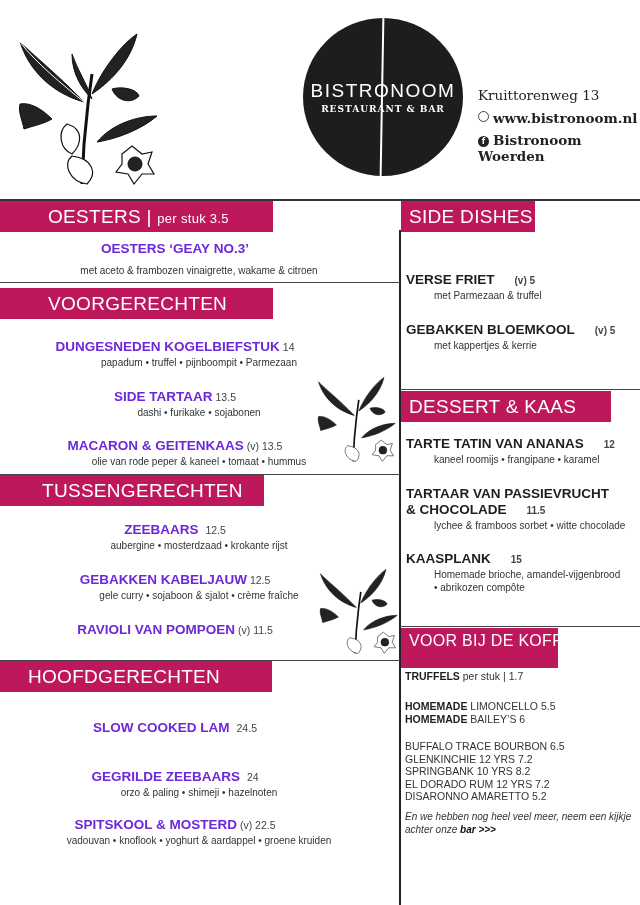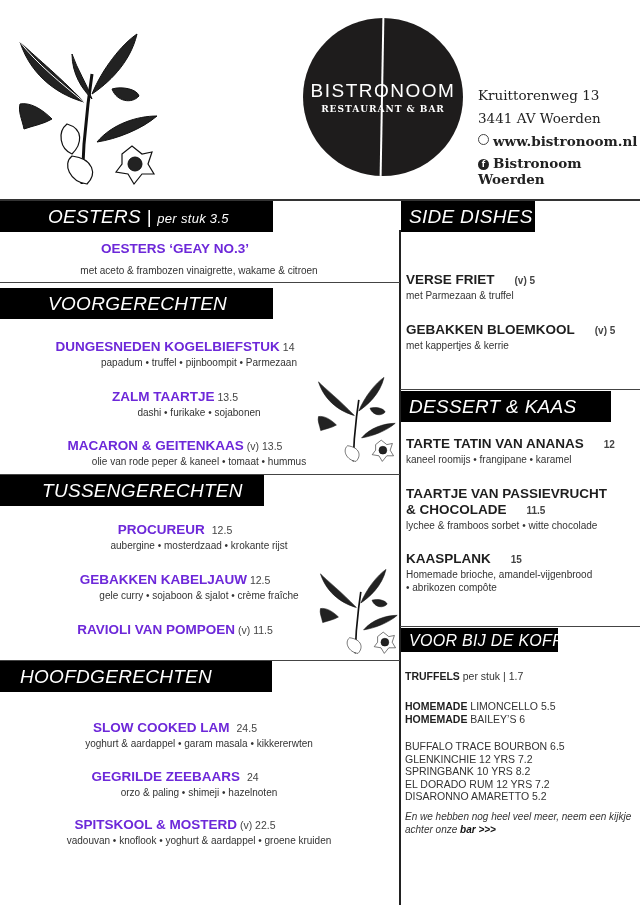--- a/index.html
+++ b/index.html
@@ -19,34 +19,34 @@
   .contact .line { height: 23px; line-height: 19px; white-space: nowrap; }
   .contact .web { font-weight: bold; }
   .contact .icon { display: inline-block; width: 11px; height: 11px; border-radius: 50%; background: #222; color: #fff; font-size: 8px; line-height: 11px; text-align: center; vertical-align: 1px; margin-right: 4px; font-family: "DejaVu Sans", sans-serif; }
   .contact .globe { background: #fff; border: 1.5px solid #444; }
   .contact .fb { font-weight: bold; line-height: 16px; }
 
   .hr-top { position: absolute; left: 0; top: 199px; width: 640px; height: 2px; background: #333; }
   .vline { position: absolute; left: 399px; top: 230px; width: 2px; height: 675px; background: #222; }
   .hr { position: absolute; height: 1px; background: #444; }
 
-  .band { position: absolute; height: 31px; background: #000000; color: #fff; font-size: 19px; line-height: 31px; letter-spacing: 0.3px; white-space: nowrap; font-style: italic; }
+  .band { position: absolute; height: 31px; background: #be185d; color: #fff; font-size: 19px; line-height: 31px; letter-spacing: 0.3px; white-space: nowrap; }
   .band .small { font-size: 13px; }
-  .band.sm { height: 24px; line-height: 26px; font-size: 16px; }
+  .band.sm { height: 40px; line-height: 26px; font-size: 16px; }
 
   .item { position: absolute; text-align: center; }
   .left .item { left: 0; width: 350px; }
   .item .name { font-weight: bold; font-size: 13.5px; color: #6d28d9; }
   .item .price { font-size: 10.5px; color: #444; margin-left: 3px; }
   .item .desc { font-size: 10px; color: #333; margin-top: 2px; padding-left: 48px; }
 
   .ritem { position: absolute; left: 406px; text-align: left; }
   .ritem .name { font-weight: bold; font-size: 13.5px; color: #1e1e1e; line-height: 16px; }
   .ritem .price { font-size: 10px; color: #444; font-weight: bold; margin-left: 20px; }
-  .ritem .desc { font-size: 10px; color: #333; line-height: 13px; }
+  .ritem .desc { font-size: 10px; color: #333; line-height: 13px; margin-left: 28px; }
 
   .koffie { position: absolute; left: 405px; font-size: 10.5px; color: #333; line-height: 12.5px; }
   .koffie b { color: #1e1e1e; }
   .note { position: absolute; left: 405px; top: 811px; width: 230px; font-size: 10px; font-style: italic; color: #333; line-height: 12.5px; }
   .note b { color: #111; }
 </style>
 </head>
 <body>
 
 <svg class="plant-top" viewBox="0 0 150 165">
@@ -95,21 +95,20 @@
 </svg>
 
 <div class="logo">
   <div class="split"></div>
   <div class="brand">BISTRONOOM</div>
   <div class="sub">RESTAURANT &amp; BAR</div>
 </div>
 
 <div class="contact">
   <div class="line">Kruittorenweg 13</div>
-  <div class="line">3441 AV Woerden</div>
   <div class="line web">
     <span class="icon globe"></span><span>www.bistronoom.nl</span>
   </div>
   <div class="fb">
     <span class="icon">f</span><span>Bistronoom</span><br>
     <span>Woerden</span>
   </div>
 </div>
 
 <div class="hr-top"></div>
@@ -128,45 +127,44 @@
     <div class="name">OESTERS ‘GEAY NO.3’</div>
     <div class="desc" style="margin-top:9px;">met aceto &amp; frambozen vinaigrette, wakame &amp; citroen</div>
   </div>
 
   <div class="band" style="left:0;top:288px;width:273px;padding-left:48px;">VOORGERECHTEN</div>
   <div class="item" style="top:337px;">
     <div><span class="name">DUNGESNEDEN KOGELBIEFSTUK</span><span class="price">14</span></div>
     <div class="desc">papadum • truffel • pijnboompit • Parmezaan</div>
   </div>
   <div class="item" style="top:387px;">
-    <div><span class="name">ZALM TAARTJE</span><span class="price">13.5</span></div>
+    <div><span class="name">SIDE TARTAAR</span><span class="price">13.5</span></div>
     <div class="desc">dashi • furikake • sojabonen</div>
   </div>
   <div class="item" style="top:436px;">
     <div><span class="name">MACARON &amp; GEITENKAAS</span><span class="price">(v)  13.5</span></div>
     <div class="desc">olie van rode peper &amp; kaneel • tomaat • hummus</div>
   </div>
 
   <div class="band" style="left:0;top:475px;width:264px;padding-left:42px;">TUSSENGERECHTEN</div>
   <div class="item" style="top:520px;">
-    <div><span class="name">PROCUREUR</span><span class="price" style="margin-left:7px;">12.5</span></div>
+    <div><span class="name">ZEEBAARS</span><span class="price" style="margin-left:7px;">12.5</span></div>
     <div class="desc">aubergine • mosterdzaad • krokante rijst</div>
   </div>
   <div class="item" style="top:570px;">
     <div><span class="name">GEBAKKEN KABELJAUW</span><span class="price">12.5</span></div>
     <div class="desc">gele curry • sojaboon &amp; sjalot • crème fraîche</div>
   </div>
   <div class="item" style="top:620px;">
     <div><span class="name">RAVIOLI VAN POMPOEN</span><span class="price">(v)  11.5</span></div>
   </div>
 
-  <div class="band" style="left:0;top:661px;width:272px;padding-left:20px;">HOOFDGERECHTEN</div>
+  <div class="band" style="left:0;top:661px;width:272px;padding-left:28px;">HOOFDGERECHTEN</div>
   <div class="item" style="top:718px;">
     <div><span class="name">SLOW COOKED LAM</span><span class="price" style="margin-left:7px;">24.5</span></div>
-    <div class="desc">yoghurt &amp; aardappel • garam masala • kikkererwten</div>
   </div>
   <div class="item" style="top:767px;">
     <div><span class="name">GEGRILDE ZEEBAARS</span><span class="price" style="margin-left:7px;">24</span></div>
     <div class="desc">orzo &amp; paling • shimeji • hazelnoten</div>
   </div>
   <div class="item" style="top:815px;">
     <div><span class="name">SPITSKOOL &amp; MOSTERD</span><span class="price">(v) 22.5</span></div>
     <div class="desc">vadouvan • knoflook • yoghurt &amp; aardappel • groene kruiden</div>
   </div>
 </div>
@@ -181,21 +179,21 @@
     <div class="name"><span>GEBAKKEN BLOEMKOOL</span><span class="price">(v)  5</span></div>
     <div class="desc">met kappertjes &amp; kerrie</div>
   </div>
 
   <div class="band" style="left:401px;top:391px;width:210px;padding-left:8px;">DESSERT &amp; KAAS</div>
   <div class="ritem" style="top:436px;">
     <div class="name"><span>TARTE TATIN VAN ANANAS</span><span class="price">12</span></div>
     <div class="desc">kaneel roomijs • frangipane • karamel</div>
   </div>
   <div class="ritem" style="top:486px;">
-    <div class="name">TAARTJE VAN PASSIEVRUCHT</div>
+    <div class="name">TARTAAR VAN PASSIEVRUCHT</div>
     <div class="name"><span>&amp; CHOCOLADE</span><span class="price">11.5</span></div>
     <div class="desc">lychee &amp; framboos sorbet • witte chocolade</div>
   </div>
   <div class="ritem" style="top:551px;">
     <div class="name"><span>KAASPLANK</span><span class="price">15</span></div>
     <div class="desc">Homemade brioche, amandel-vijgenbrood</div>
     <div class="desc"> • abrikozen compôte</div>
   </div>
 
   <div class="band sm" style="left:401px;top:628px;width:157px;padding-left:8px;">VOOR BIJ DE KOFFIE</div>

